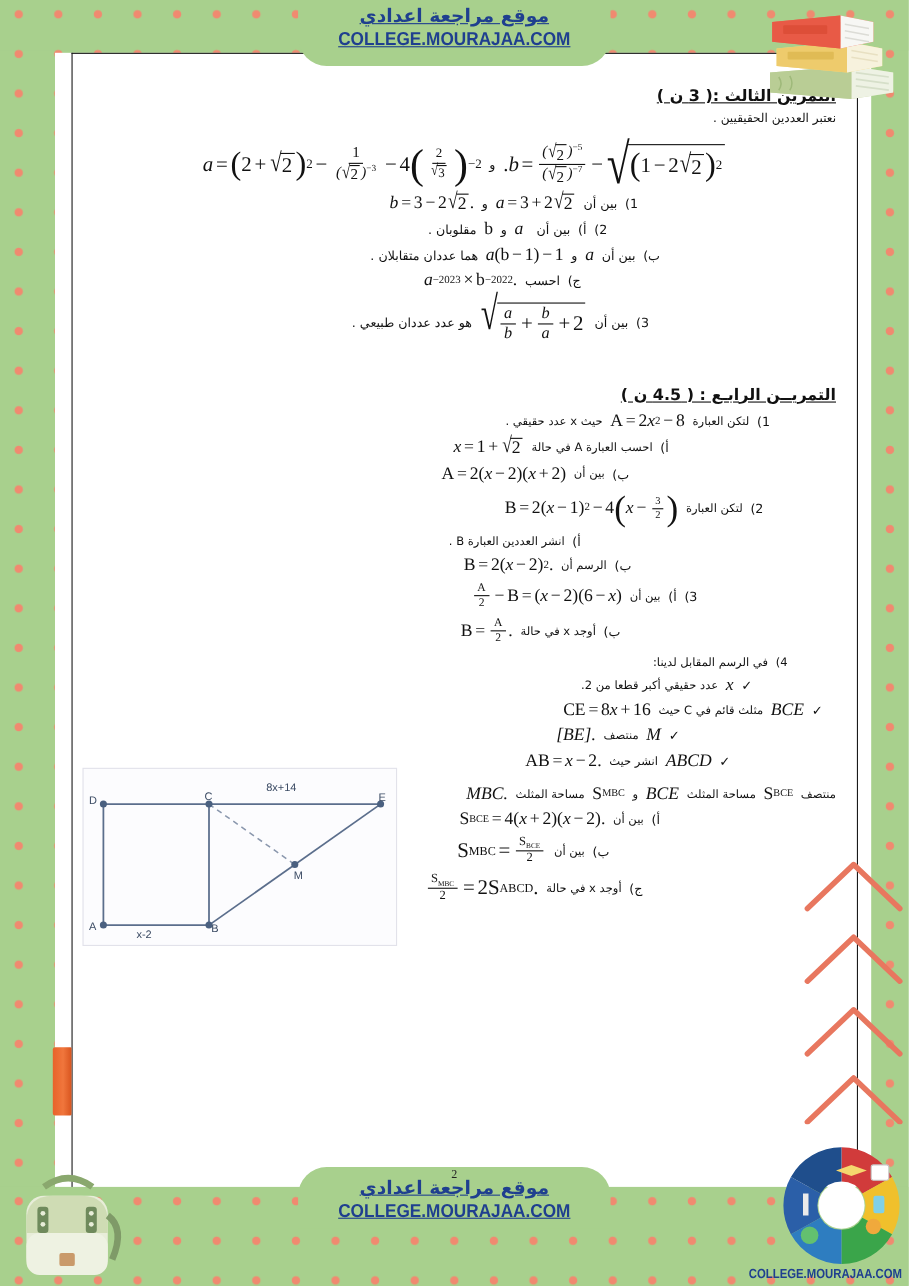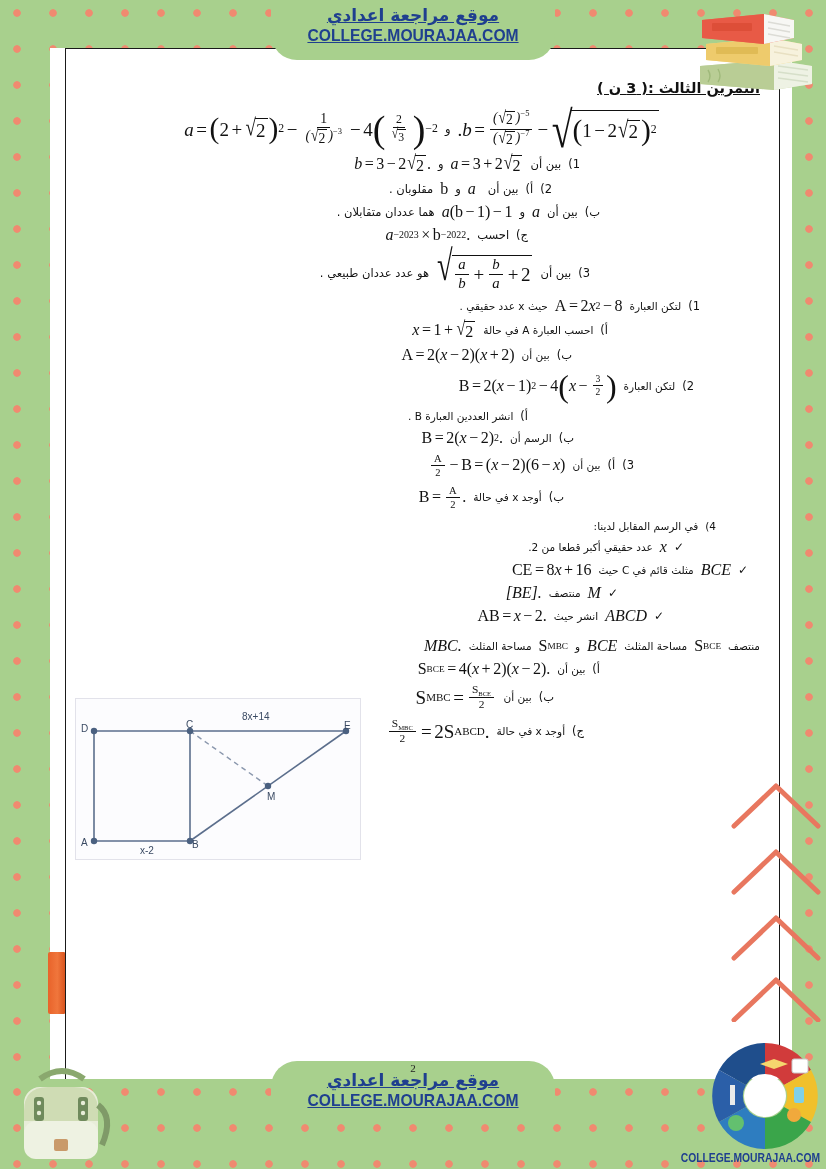--- a/index.html
+++ b/index.html
@@ -307,20 +307,21 @@
 <body>
 
 <div id="dot-field"></div>
 
 <div id="paper"></div>
 <div id="paper-inner-border"></div>
 
 <div id="content">
 
   <div class="ex-title">التمرين الثالث :( 3 ن )</div>
+  <div class="ar-line">نعتبر العددين الحقيقيين .</div>
 
   <div class="row center" style="margin-top:14px;">
     <span class="m big">
       <span class="up">.</span>
         <span>b</span>
         <span class="op">=</span>
       <span class="frac" style="font-size:0.72em;">
         <span class="fnum">(<span class="sqrt">
               <span class="radsign">√</span>
               <span class="radicand up">2</span>
@@ -475,20 +476,21 @@
               <span class="fden">a</span>
             </span>
         <span class="op">+</span>
             <span class="up">2</span>
       </span>
         </span>
     </span>
     <span class="ar">هو عدد عددان طبيعي .</span>
   </div>
 
+  <div class="ex-title" style="margin-top:40px;">التمريــن الرابـع : ( 4.5 ن )</div>
 
   <div class="row right" style="padding-right:60px;">
     <span class="num">1)</span>
     <span class="ar-sm">لتكن العبارة</span>
     <span class="m">
       <span class="up">A</span>
         <span class="op">=</span>
         <span class="up">2</span>
         <span>x</span>
         <sup>2</sup>
@@ -741,21 +743,21 @@
       <circle cx="270" cy="32" r="3.2" fill="#4a6080"></circle>
       <circle cx="192" cy="87" r="3.2" fill="#4a6080"></circle>
     </svg>
     <span class="fig-label" style="left:5px; top:24px;">D</span>
     <span class="fig-label" style="left:110px; top:20px;">C</span>
     <span class="fig-label" style="left:268px; top:21px;">E</span>
     <span class="fig-label" style="left:5px; top:138px;">A</span>
     <span class="fig-label" style="left:116px; top:140px;">B</span>
     <span class="fig-label" style="left:191px; top:92px;">M</span>
     <span class="fig-label" style="left:166px; top:12px;">8x+14</span>
-    <span class="fig-label" style="left:64px; top:146px;">x-2</span>
+    <span class="fig-label" style="left:48px; top:146px;">x-2</span>
   </div>
 
 </div>
 
 <div id="bookmark-tab"></div>
 
 <div id="header-green-strip"></div>
 <div id="header-banner">
   <div class="brand-ar">موقع مراجعة اعدادي</div>
   <div class="brand-url">COLLEGE.MOURAJAA.COM</div>

